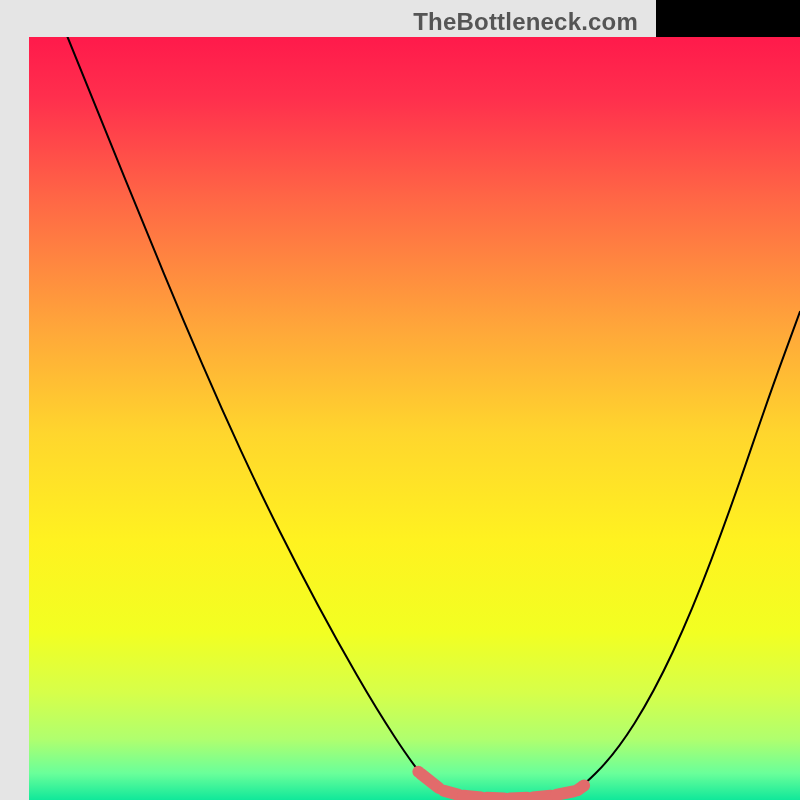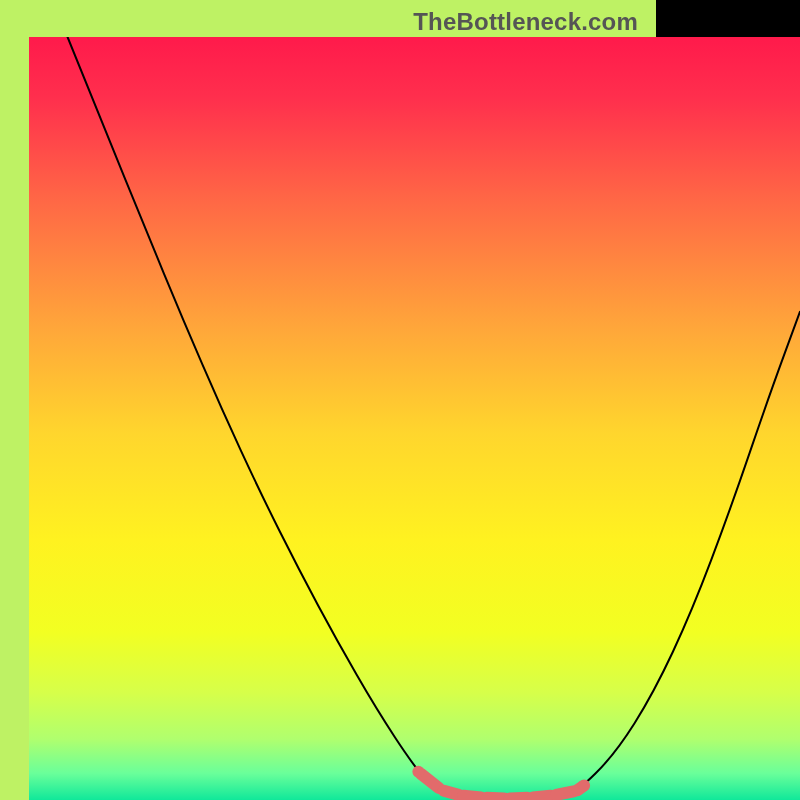--- a/index.html
+++ b/index.html
@@ -1,21 +1,21 @@
 <!DOCTYPE html>
 <html><head>
 <meta charset="utf-8">
 <style>
   * { margin: 0; padding: 0; box-sizing: border-box; }
   html, body { width: 800px; height: 800px; overflow: hidden; background: #000; }
   .wrap {
     position: relative;
     width: 656px;
     height: 800px;
-    background: #bef264;
+    background: #e5e5e5;
   }
   .watermark {
     position: absolute;
     top: 8px;
     right: 18px;
     font-family: Arial, Helvetica, sans-serif;
     font-size: 24px;
     font-weight: 600;
     color: #555;
     letter-spacing: 0.2px;

